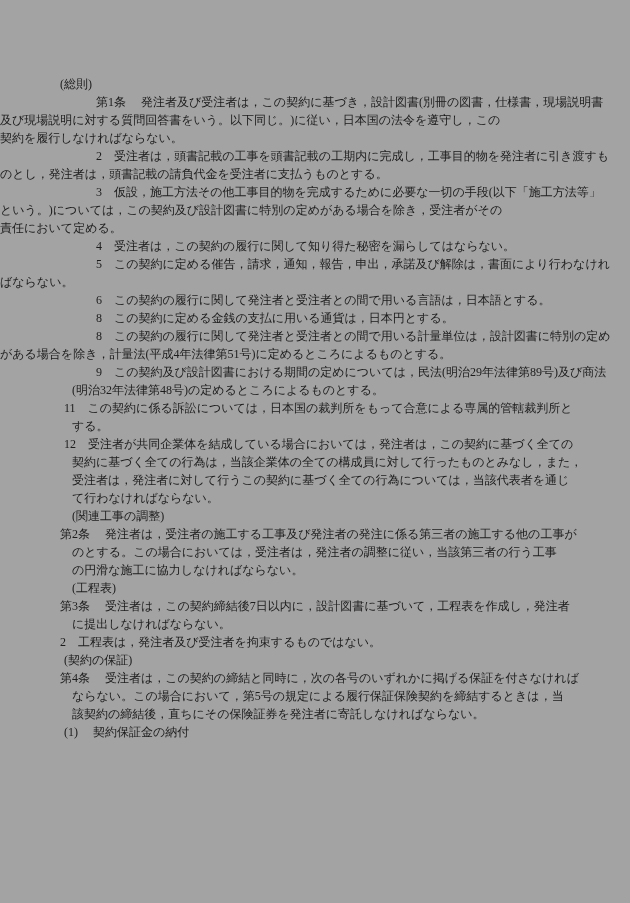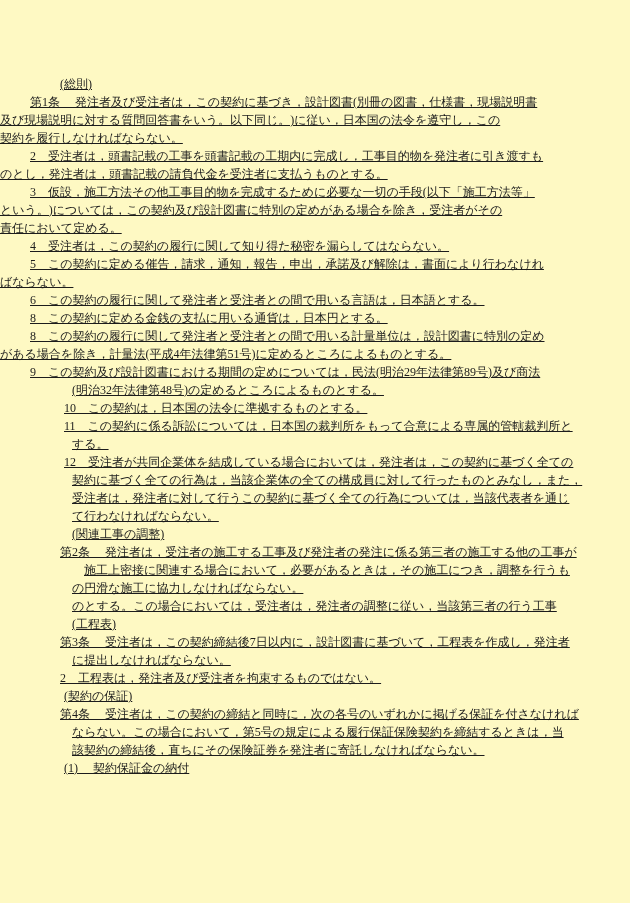--- a/index.html
+++ b/index.html
@@ -26,60 +26,58 @@
     overflow: hidden;
   }
   .line {
     white-space: pre;
     letter-spacing: 0;
     height: 18px;
   }
   
   .lv0 { padding-left: 60px; }  
   .lv1 { padding-left: 64px; }  
-  .lv2 { padding-left: 30px; }  
+  .lv2 { padding-left: 96px; }  
   .lv3 { padding-left: 72px; }  
   .lv4 { }  
   .lv5 { padding-left: 84px; }  
 </style>
 </head>
 <body style="background: rgb(250, 250, 250);">
 
-<div class="page" style="background: #fef9c3; color: rgb(28, 28, 28); text-decoration: underline;">
+<div class="page" style="background: #a3a3a3; color: rgb(28, 28, 28);">
   <div id="doc-lines">
       <div class="line lv0">(総則)</div>
       <div class="line lv2">第1条　 発注者及び受注者は，この契約に基づき，設計図書(別冊の図書，仕様書，現場説明書</div>
       <div class="line lv4">及び現場説明に対する質問回答書をいう。以下同じ。)に従い，日本国の法令を遵守し，この</div>
       <div class="line lv4">契約を履行しなければならない。</div>
       <div class="line lv2">2　受注者は，頭書記載の工事を頭書記載の工期内に完成し，工事目的物を発注者に引き渡すも</div>
       <div class="line lv4">のとし，発注者は，頭書記載の請負代金を受注者に支払うものとする。</div>
       <div class="line lv2">3　仮設，施工方法その他工事目的物を完成するために必要な一切の手段(以下「施工方法等」</div>
       <div class="line lv4">という。)については，この契約及び設計図書に特別の定めがある場合を除き，受注者がその</div>
       <div class="line lv4">責任において定める。</div>
       <div class="line lv2">4　受注者は，この契約の履行に関して知り得た秘密を漏らしてはならない。</div>
       <div class="line lv2">5　この契約に定める催告，請求，通知，報告，申出，承諾及び解除は，書面により行わなけれ</div>
       <div class="line lv4">ばならない。</div>
       <div class="line lv2">6　この契約の履行に関して発注者と受注者との間で用いる言語は，日本語とする。</div>
       <div class="line lv2">8　この契約に定める金銭の支払に用いる通貨は，日本円とする。</div>
       <div class="line lv2">8　この契約の履行に関して発注者と受注者との間で用いる計量単位は，設計図書に特別の定め</div>
       <div class="line lv4">がある場合を除き，計量法(平成4年法律第51号)に定めるところによるものとする。</div>
       <div class="line lv2">9　この契約及び設計図書における期間の定めについては，民法(明治29年法律第89号)及び商法</div>
       <div class="line lv3">(明治32年法律第48号)の定めるところによるものとする。</div>
-      <div class="line lv1">10　この契約は，日本国の法令に準拠するものとする。</div>
       <div class="line lv1">11　この契約に係る訴訟については，日本国の裁判所をもって合意による専属的管轄裁判所と</div>
       <div class="line lv3">する。</div>
       <div class="line lv1">12　受注者が共同企業体を結成している場合においては，発注者は，この契約に基づく全ての</div>
       <div class="line lv3">契約に基づく全ての行為は，当該企業体の全ての構成員に対して行ったものとみなし，また，</div>
       <div class="line lv3">受注者は，発注者に対して行うこの契約に基づく全ての行為については，当該代表者を通じ</div>
       <div class="line lv3">て行わなければならない。</div>
       <div class="line lv3">(関連工事の調整)</div>
       <div class="line lv0">第2条　 発注者は，受注者の施工する工事及び発注者の発注に係る第三者の施工する他の工事が</div>
-      <div class="line lv5">施工上密接に関連する場合において，必要があるときは，その施工につき，調整を行うも</div>
+      <div class="line lv3">のとする。この場合においては，受注者は，発注者の調整に従い，当該第三者の行う工事</div>
       <div class="line lv3">の円滑な施工に協力しなければならない。</div>
-      <div class="line lv3">のとする。この場合においては，受注者は，発注者の調整に従い，当該第三者の行う工事</div>
       <div class="line lv3">(工程表)</div>
       <div class="line lv0">第3条　 受注者は，この契約締結後7日以内に，設計図書に基づいて，工程表を作成し，発注者</div>
       <div class="line lv3">に提出しなければならない。</div>
       <div class="line lv0">2　工程表は，発注者及び受注者を拘束するものではない。</div>
       <div class="line lv1">(契約の保証)</div>
       <div class="line lv0">第4条　 受注者は，この契約の締結と同時に，次の各号のいずれかに掲げる保証を付さなければ</div>
       <div class="line lv3">ならない。この場合において，第5号の規定による履行保証保険契約を締結するときは，当</div>
       <div class="line lv3">該契約の締結後，直ちにその保険証券を発注者に寄託しなければならない。</div>
       <div class="line lv1">(1)　 契約保証金の納付</div>
     </div>

